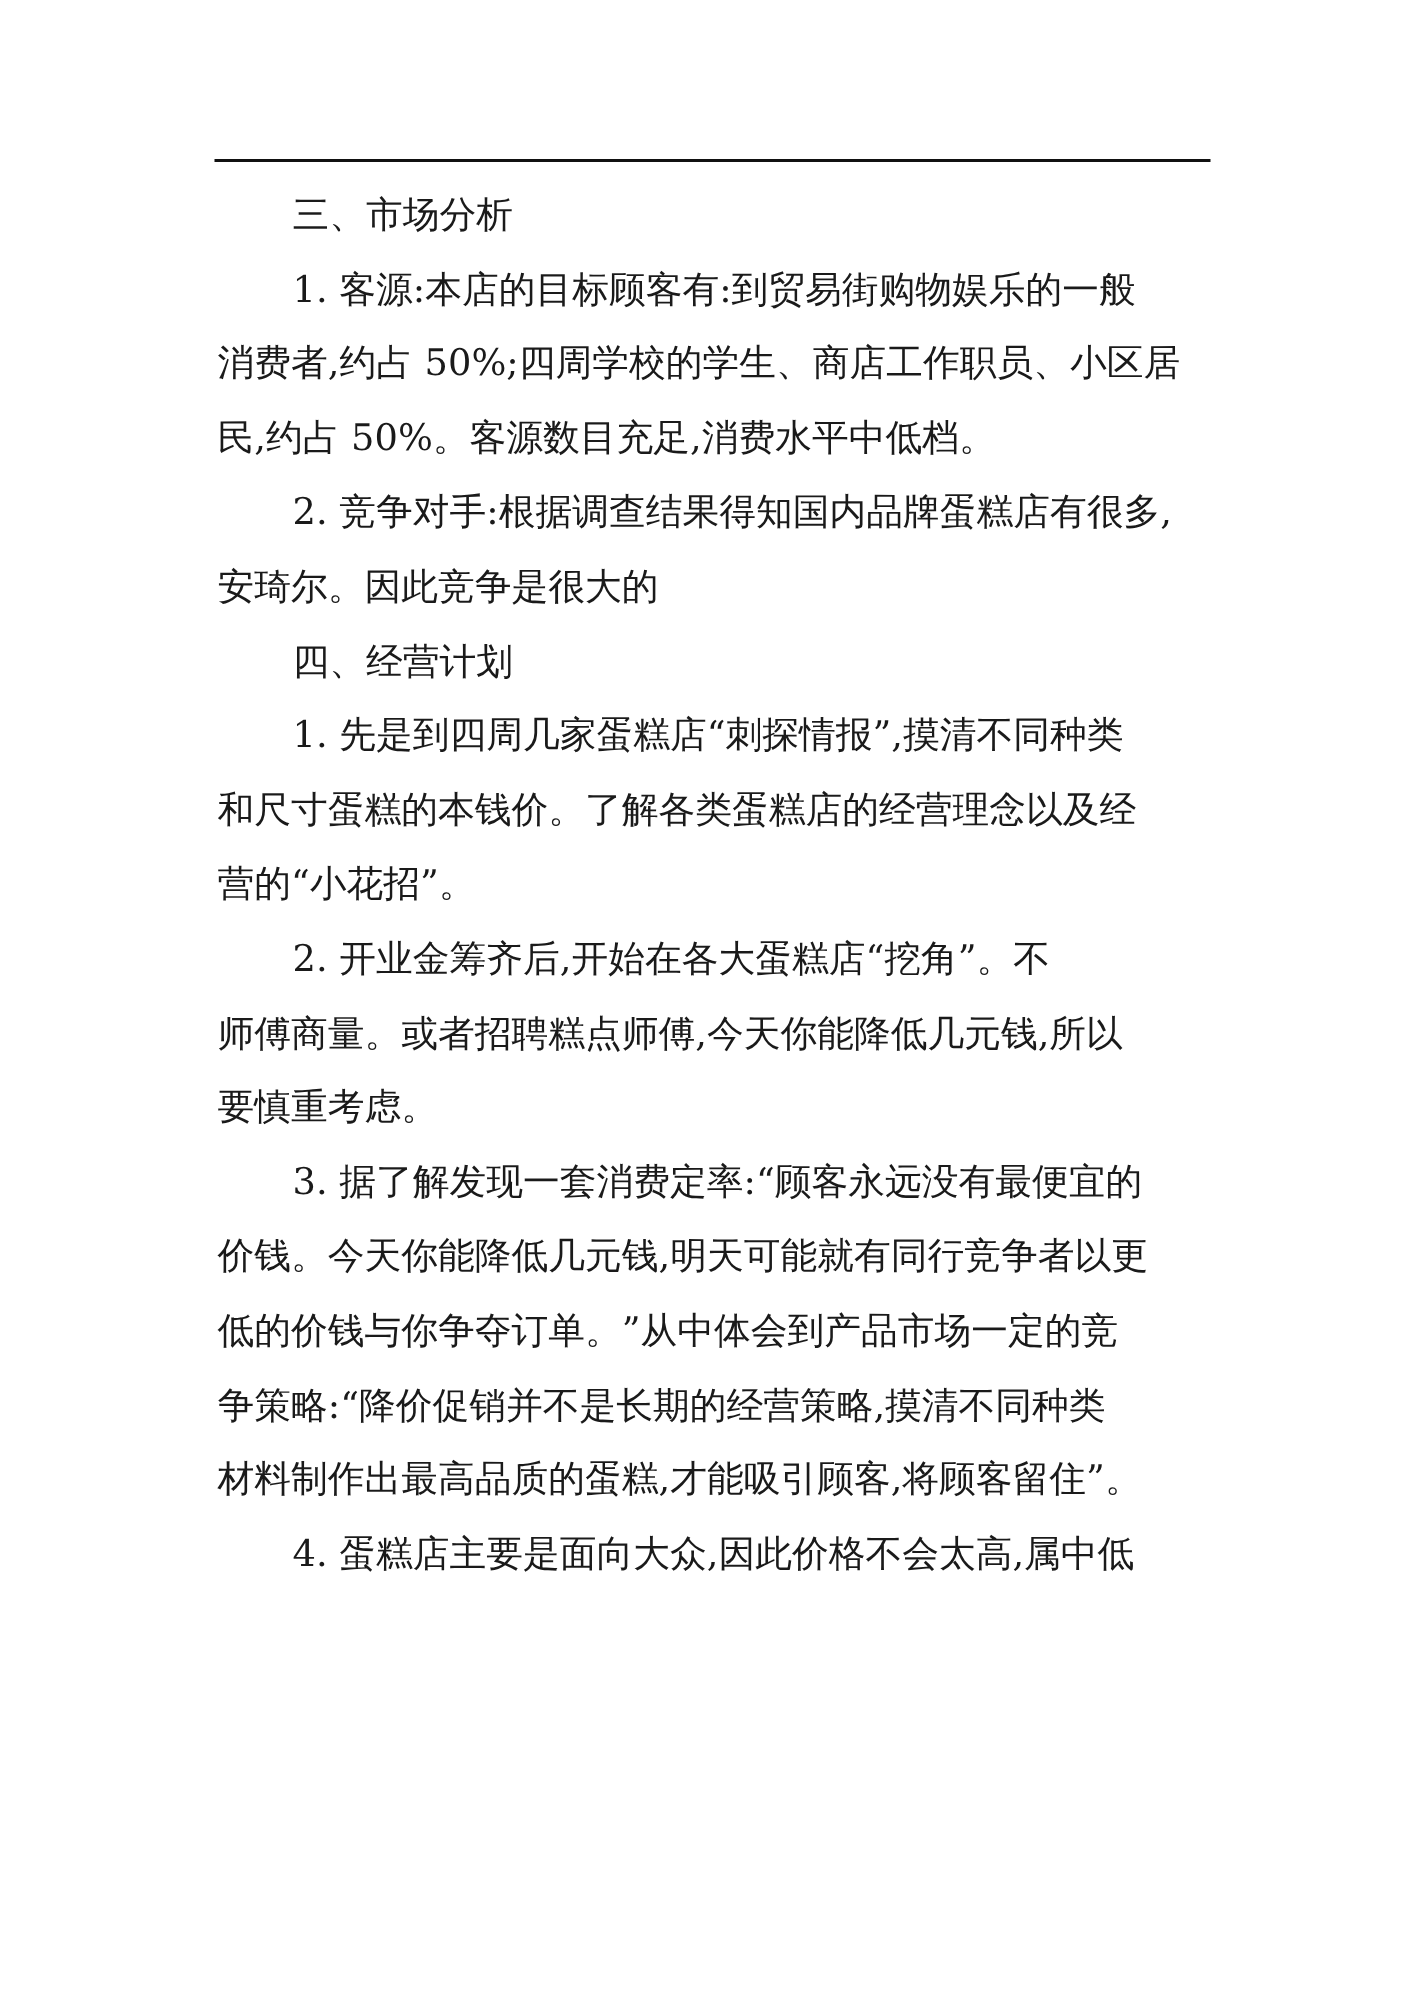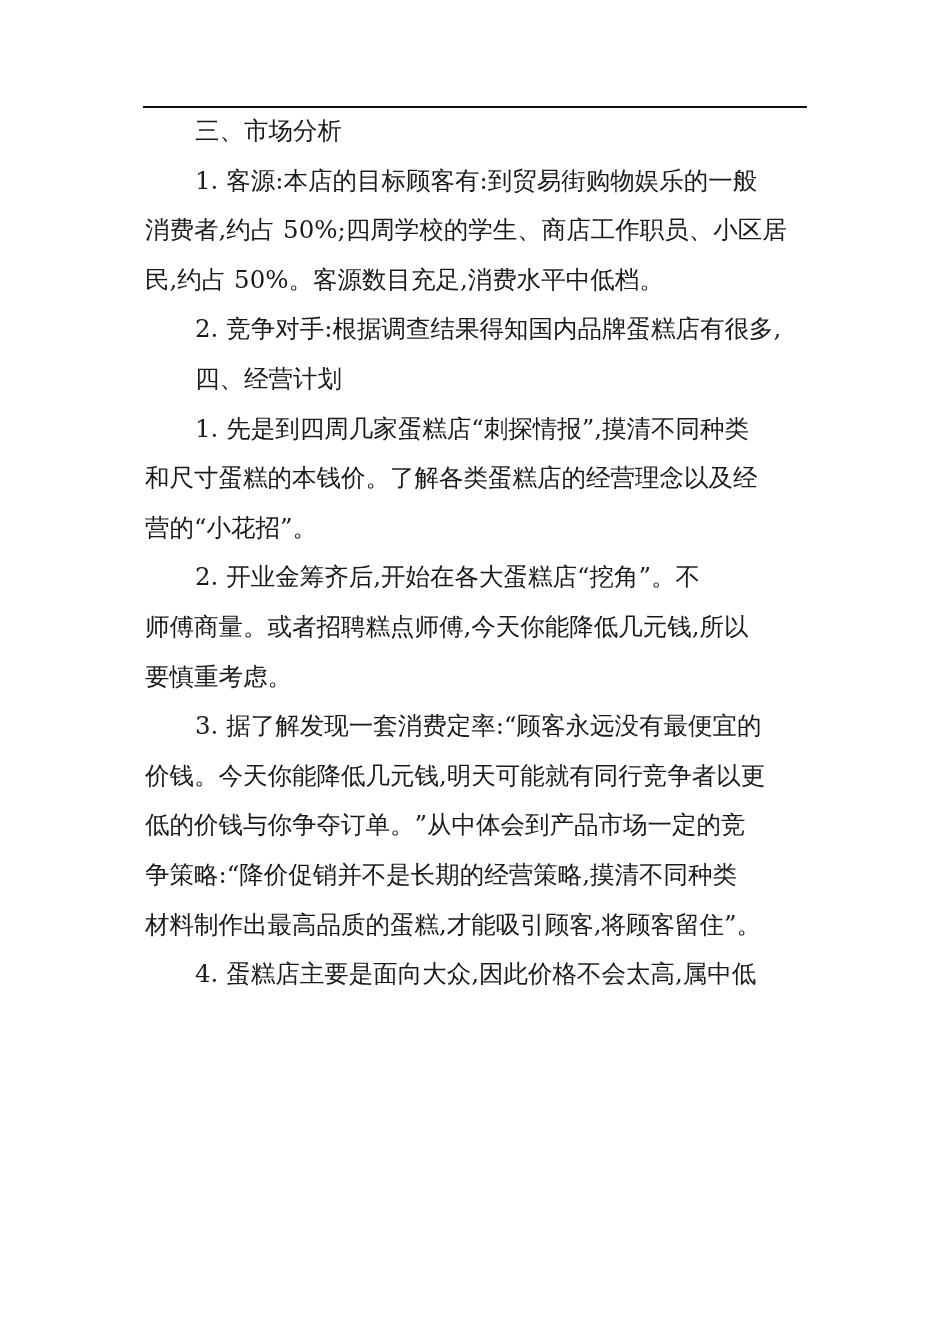--- a/index.html
+++ b/index.html
@@ -27,21 +27,21 @@
       position: absolute;
       left: 143px;
       top: 106px;
       width: 664px;
       height: 2px;
       background: #111111;
     }
     .content {
       position: absolute;
       left: 145px;
-      top: 106px;
+      top: 118px;
       width: 670px;
     }
     .line {
       height: 49.6px;
       line-height: 49.6px;
       font-size: 24.5px;
       white-space: nowrap;
       letter-spacing: 0px;
     }
     .line.indent {
@@ -58,20 +58,21 @@
 
     <div>
       <div class="line indent">三、市场分析</div>
       <div>
         <div class="line indent">1. 客源:本店的目标顾客有:到贸易街购物娱乐的一般</div>
         <div class="line">消费者,约占 50%;四周学校的学生、商店工作职员、小区居</div>
         <div class="line">民,约占 50%。客源数目充足,消费水平中低档。</div>
       </div>
       <div>
         <div class="line indent">2. 竞争对手:根据调查结果得知国内品牌蛋糕店有很多,</div>
+        <div class="line">安琦尔。因此竞争是很大的</div>
       </div>
     </div>
 
     <div>
       <div class="line indent">四、经营计划</div>
       <div>
         <div class="line indent">1. 先是到四周几家蛋糕店“刺探情报”,摸清不同种类</div>
         <div class="line">和尺寸蛋糕的本钱价。了解各类蛋糕店的经营理念以及经</div>
         <div class="line">营的“小花招”。</div>
       </div>

